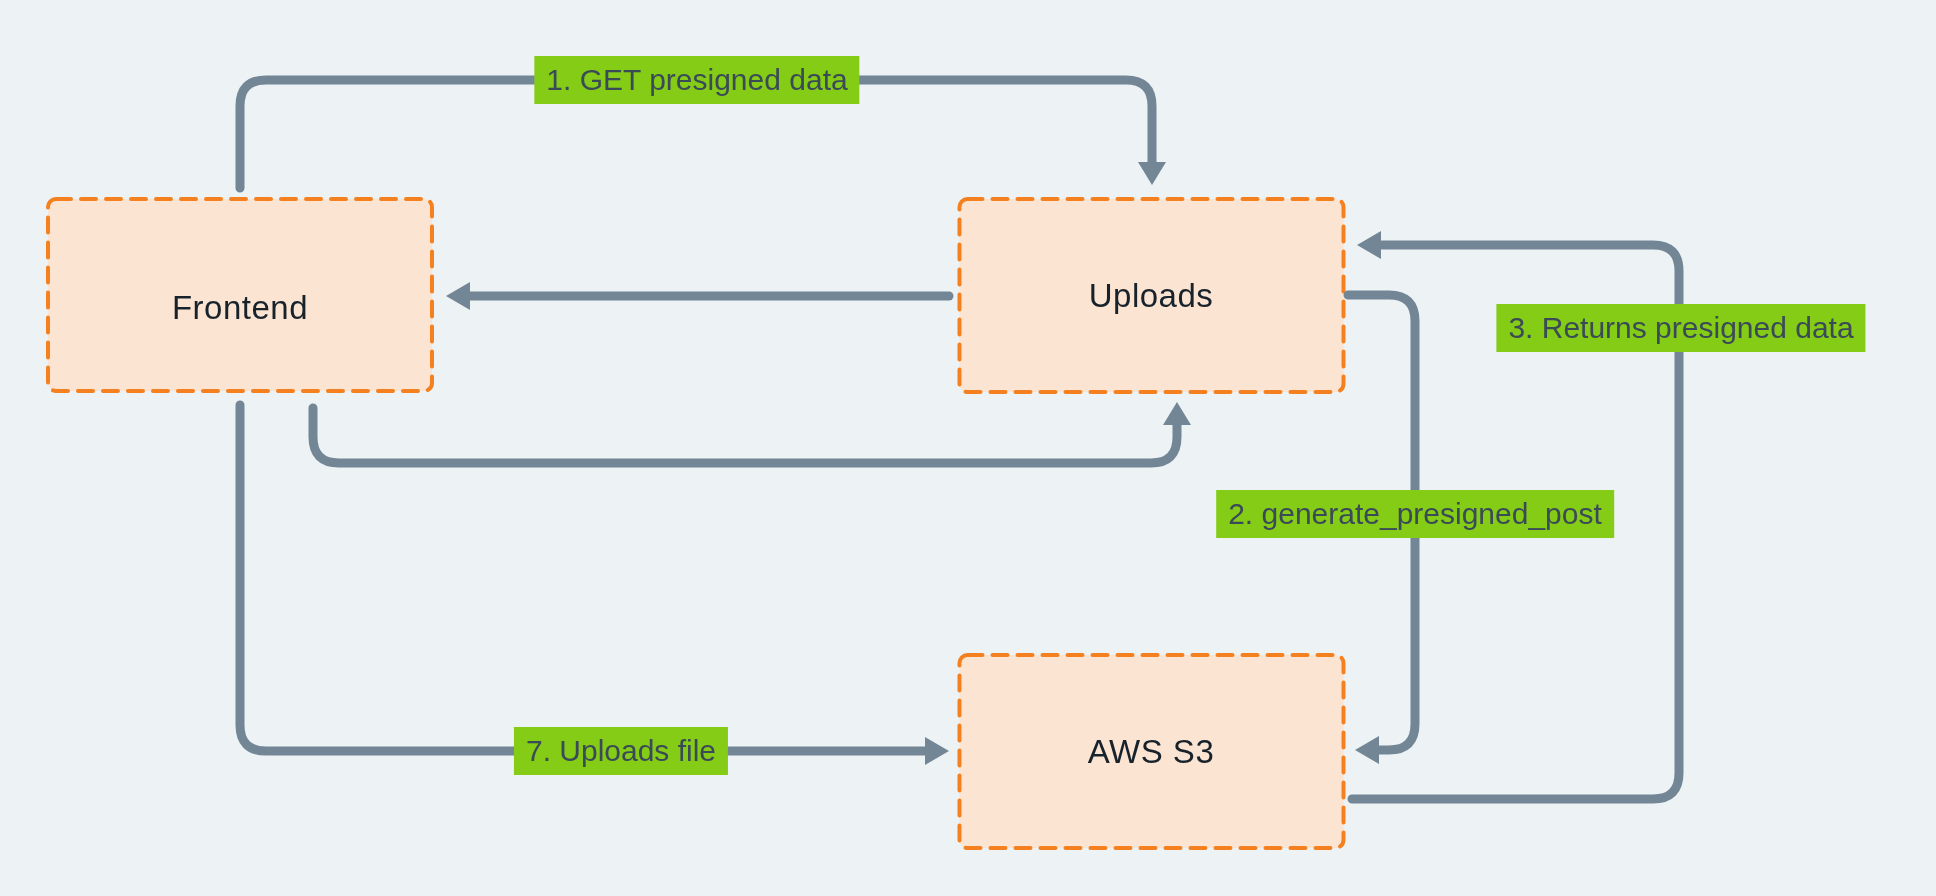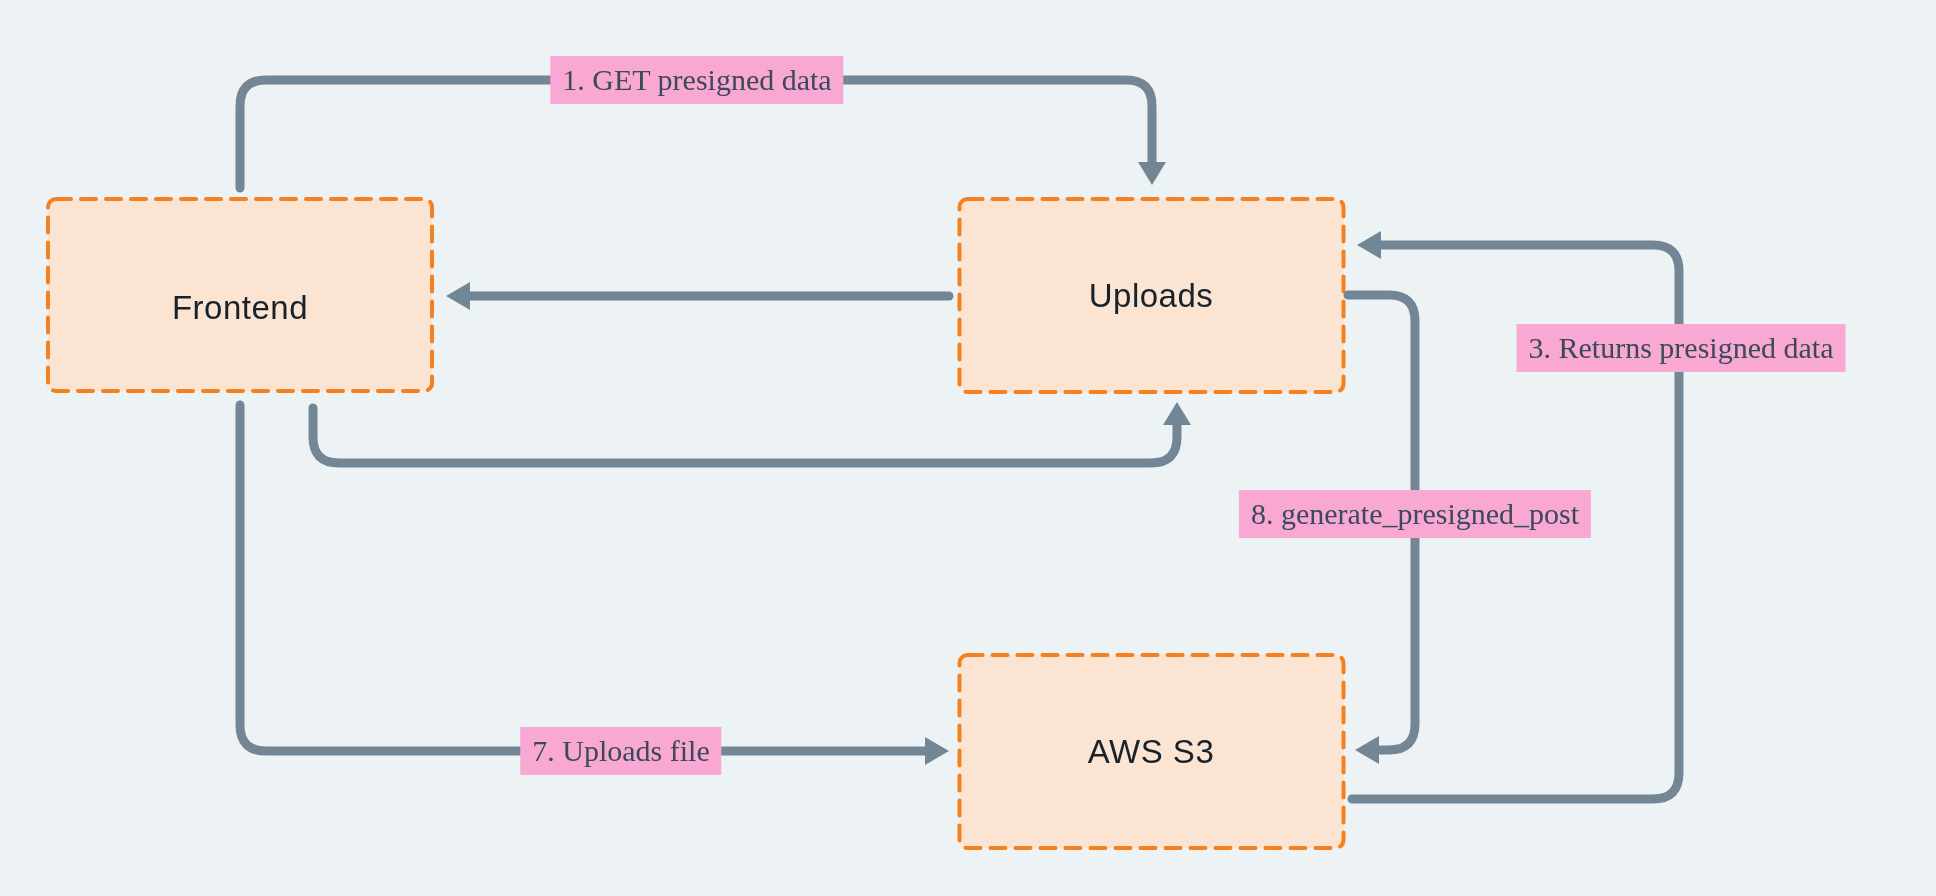--- a/index.html
+++ b/index.html
@@ -30,26 +30,25 @@
     position:absolute;
     transform:translate(-50%,-50%);
     color:#17222b;
     font-size:33px;
     letter-spacing:0.5px;
     white-space:pre;
   }
   .edge-label{
     position:absolute;
     transform:translate(-50%,-50%);
-    background:#f9a8d4;
+    background:#84cc16;
     color:#3a4a57;
     font-size:30px;
     padding:7px 12px;
     white-space:pre;
-    font-family:Liberation Serif, serif;
   }
 </style>
 </head>
 <body>
 
 <div class="stage">
 
   <svg class="wires" width="1936" height="896" viewBox="0 0 1936 896">
 
     <rect class="node-box" x="48" y="199" width="384" height="192" rx="8"></rect>
@@ -73,17 +72,17 @@
 
     <path class="shaft" d="M 1352 799 L 1653 799 Q 1679 799 1679 773 L 1679 271 Q 1679 245 1653 245 L 1382 245"></path>
     <polygon class="head" points="1381,231 1381,259 1357,245"></polygon>
   </svg>
 
   <div class="node-label" style="left:240px;top:308px;">Frontend</div>
   <div class="node-label" style="left:1151px;top:296px;">Uploads</div>
   <div class="node-label" style="left:1151px;top:752px;">AWS S3</div>
 
   <div class="edge-label" style="left:697px;top:80px;">1. GET presigned data</div>
-  <div class="edge-label" style="left:1415px;top:514px;">8. generate_presigned_post</div>
-  <div class="edge-label" style="left:1681px;top:348px;">3. Returns presigned data</div>
+  <div class="edge-label" style="left:1415px;top:514px;">2. generate_presigned_post</div>
+  <div class="edge-label" style="left:1681px;top:328px;">3. Returns presigned data</div>
   <div class="edge-label" style="left:621px;top:751px;">7. Uploads file</div>
 
 </div>
 
 </body></html>

